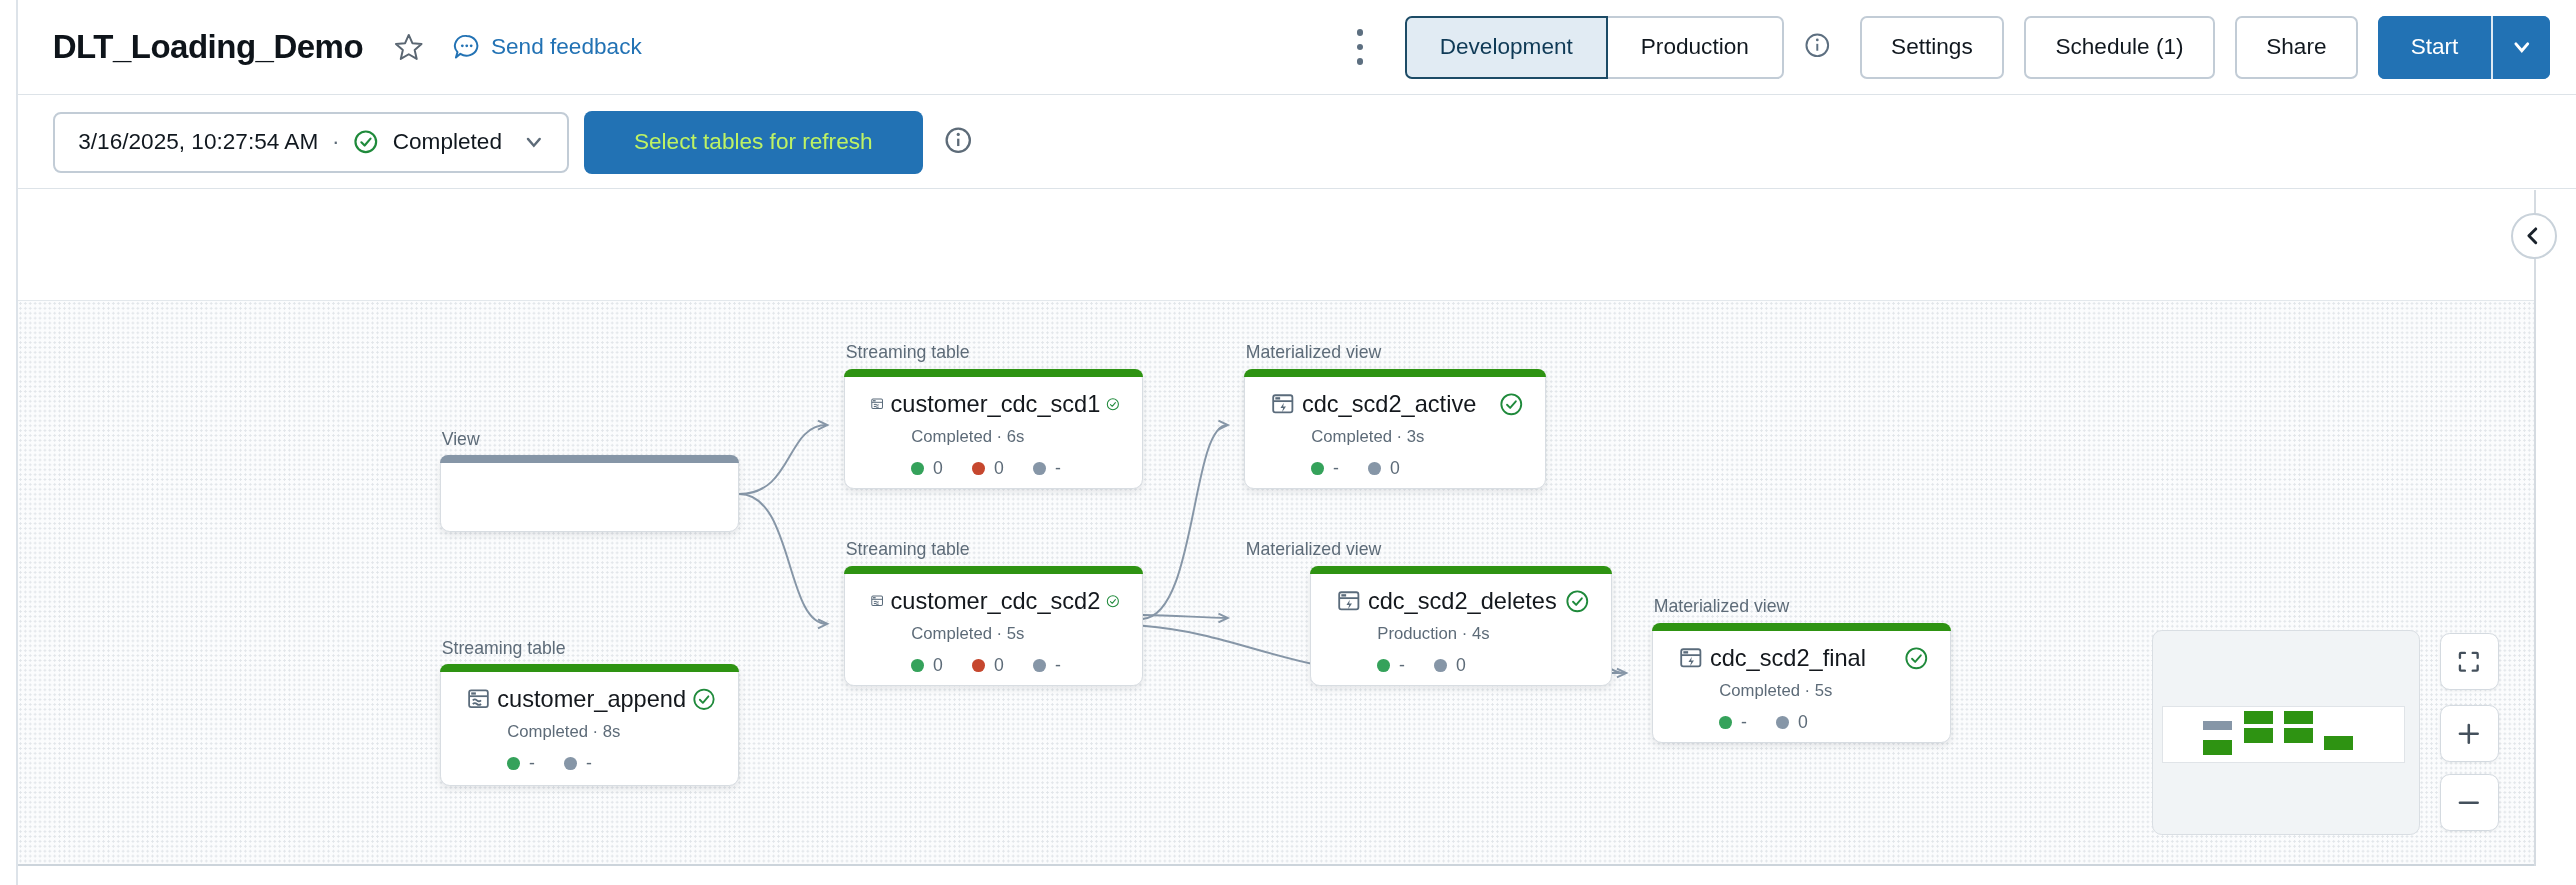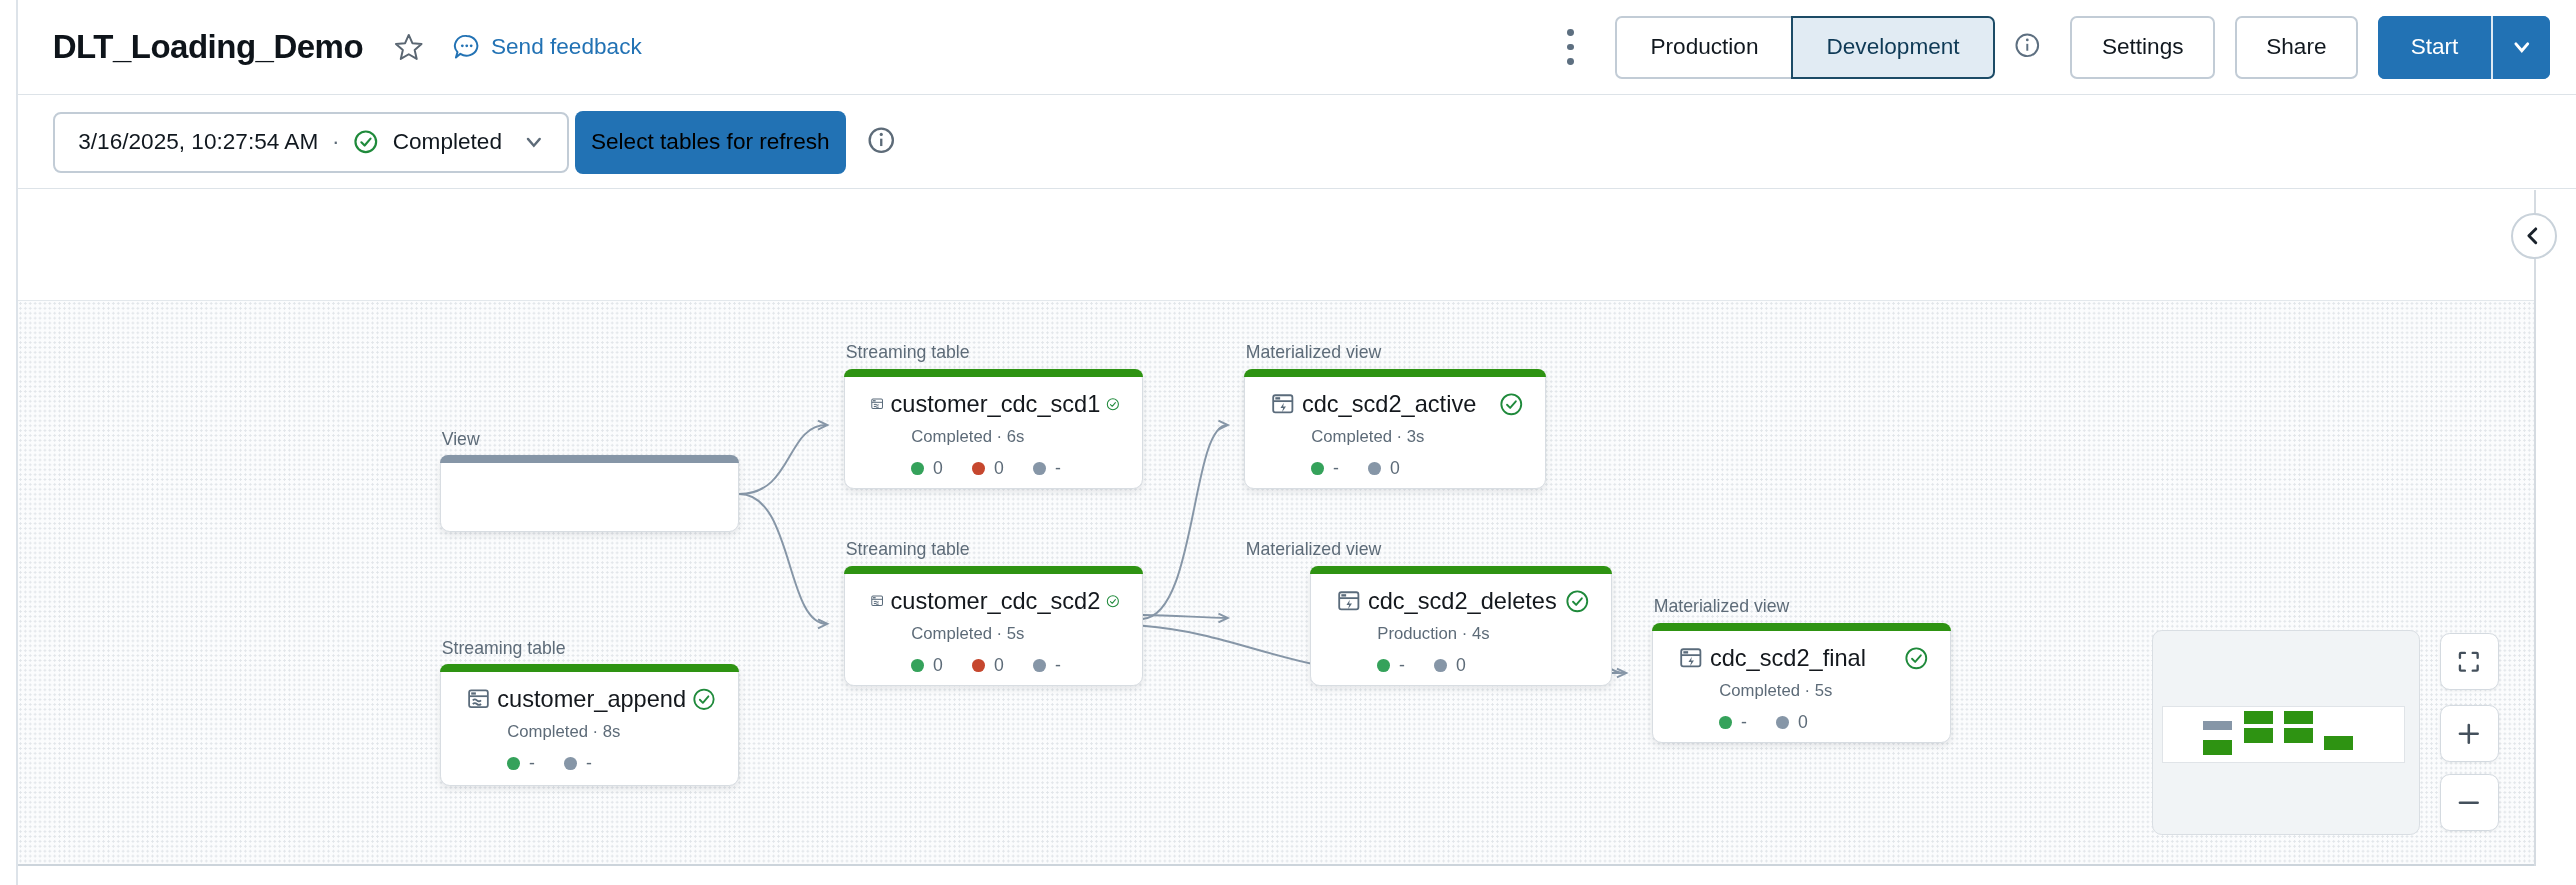--- a/index.html
+++ b/index.html
@@ -42,21 +42,21 @@
   .start-caret { width:57px; display:flex; align-items:center; justify-content:center;
     background:#2272b4; border:none; cursor:pointer; }
 
   
   .runbar { position:absolute; top:96px; left:17.7px; right:0; height:93px;
     border-bottom:1px solid #dde3e8; display:flex; align-items:center; padding-left:35px; }
   .run-picker { display:flex; align-items:center; gap:13.8px; height:61px; padding:0 23.6px;
     border:2px solid #c2ccd6; border-radius:7.9px; background:#fff; font-size:22.6px; cursor:pointer;
     font-family:"Liberation Sans",sans-serif; color:#11181f; }
   .run-sep { color:#5d6b78; }
-  .select-tables { margin-left:6px; height:63px; padding:0 16px; background:#2272b4; color:#000000;
+  .select-tables { margin-left:15px; height:63px; padding:0 50px; background:#2272b4; color:#bef264;
     font-size:22.6px; border:none; border-radius:7.9px; cursor:pointer;
     font-family:"Liberation Sans",sans-serif; }
   .run-info { margin-left:21.6px; }
 
   
   .main { position:absolute; top:190px; left:17.7px; right:0; bottom:0; }
   .tabs { position:absolute; top:17.7px; left:35px; display:flex; }
   .tabs .opt { height:60px; padding:0 35px; font-size:23.6px; }
 
   .vdivider { position:absolute; left:2516px; top:0; width:2px; height:676px; background:#d5dbe1; }
@@ -127,33 +127,34 @@
 
     <div class="header-spacer"></div>
 
     <button class="kebab" aria-label="more">
       <i></i>
         <i></i>
         <i></i>
     </button>
 
     <div class="seg">
+      <button class="opt sel">Development</button>
       <button class="opt">Production</button>
-      <button class="opt sel">Development</button>
     </div>
 
     <span class="hdr-info">
       <svg width="26.6" height="26.6" viewBox="0 0 27 27" fill="none" stroke="#5d6f80" stroke-width="2">
         <circle cx="13.5" cy="13.5" r="11"></circle>
         <line x1="13.5" y1="12" x2="13.5" y2="19"></line>
         <circle cx="13.5" cy="8" r="1.4" fill="#5d6f80" stroke="none"></circle>
       </svg>
     </span>
 
     <button class="btn">Settings</button>
+    <button class="btn">Schedule (1)</button>
     <button class="btn">Share</button>
 
     <div class="start-split">
       <button class="start-main">Start</button>
       <div class="start-sep"></div>
       <button class="start-caret">
         <svg width="21.6" height="21.6" viewBox="0 0 22 22" fill="none" stroke="#ffffff" stroke-width="3" stroke-linecap="round">
           <polyline points="5,8 11,15 17,8"></polyline>
         </svg>
       </button>

